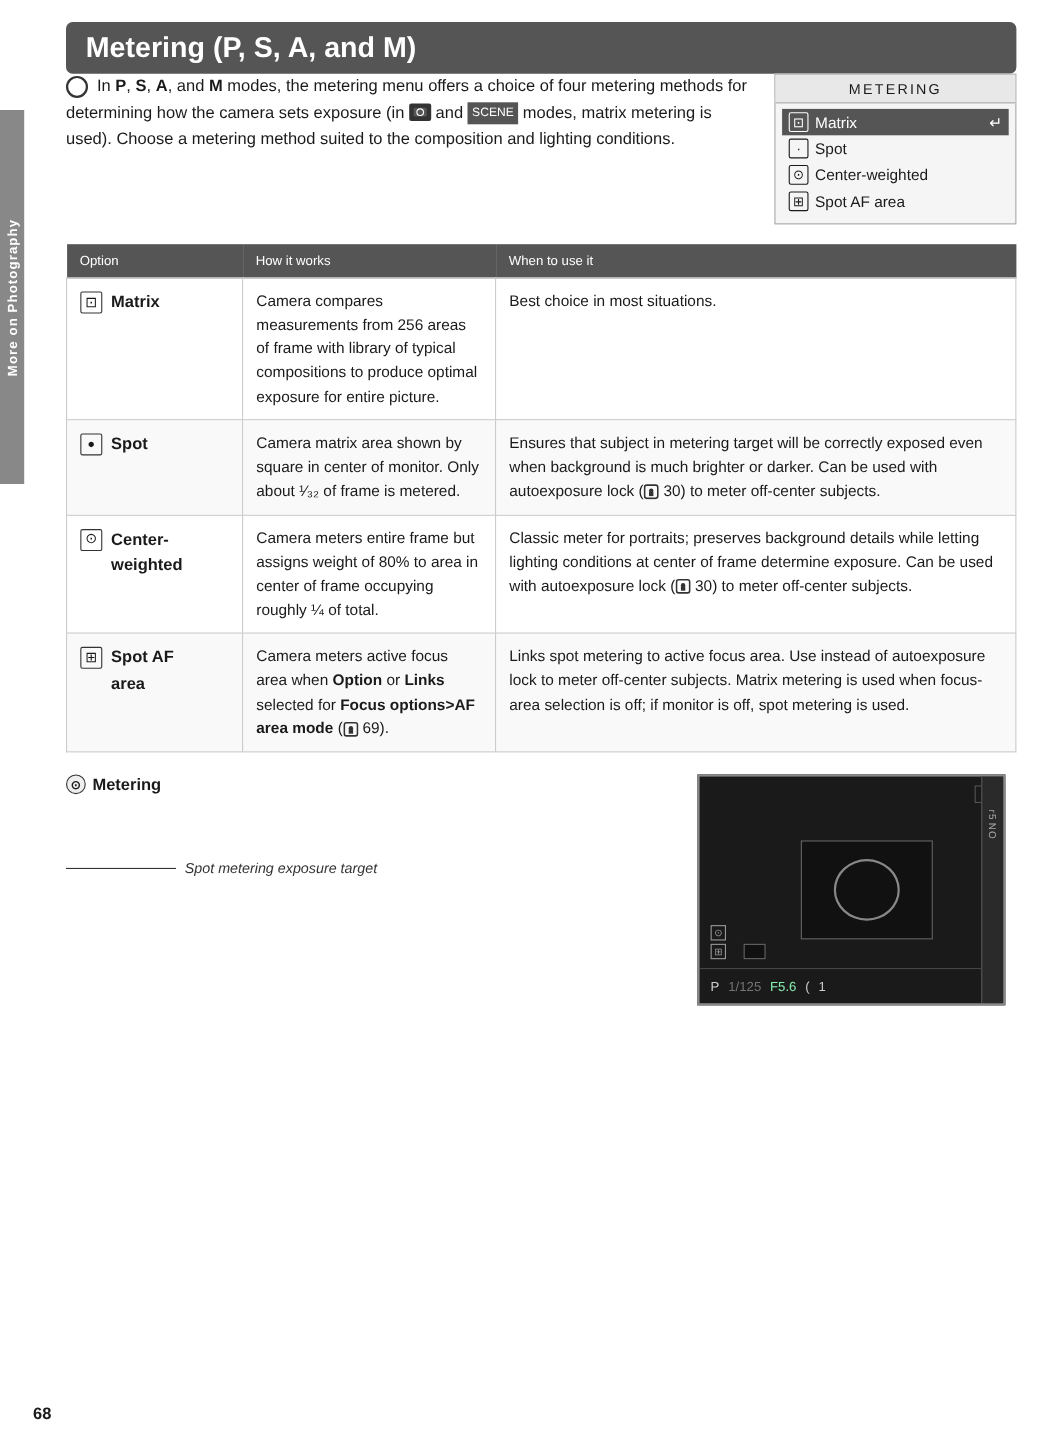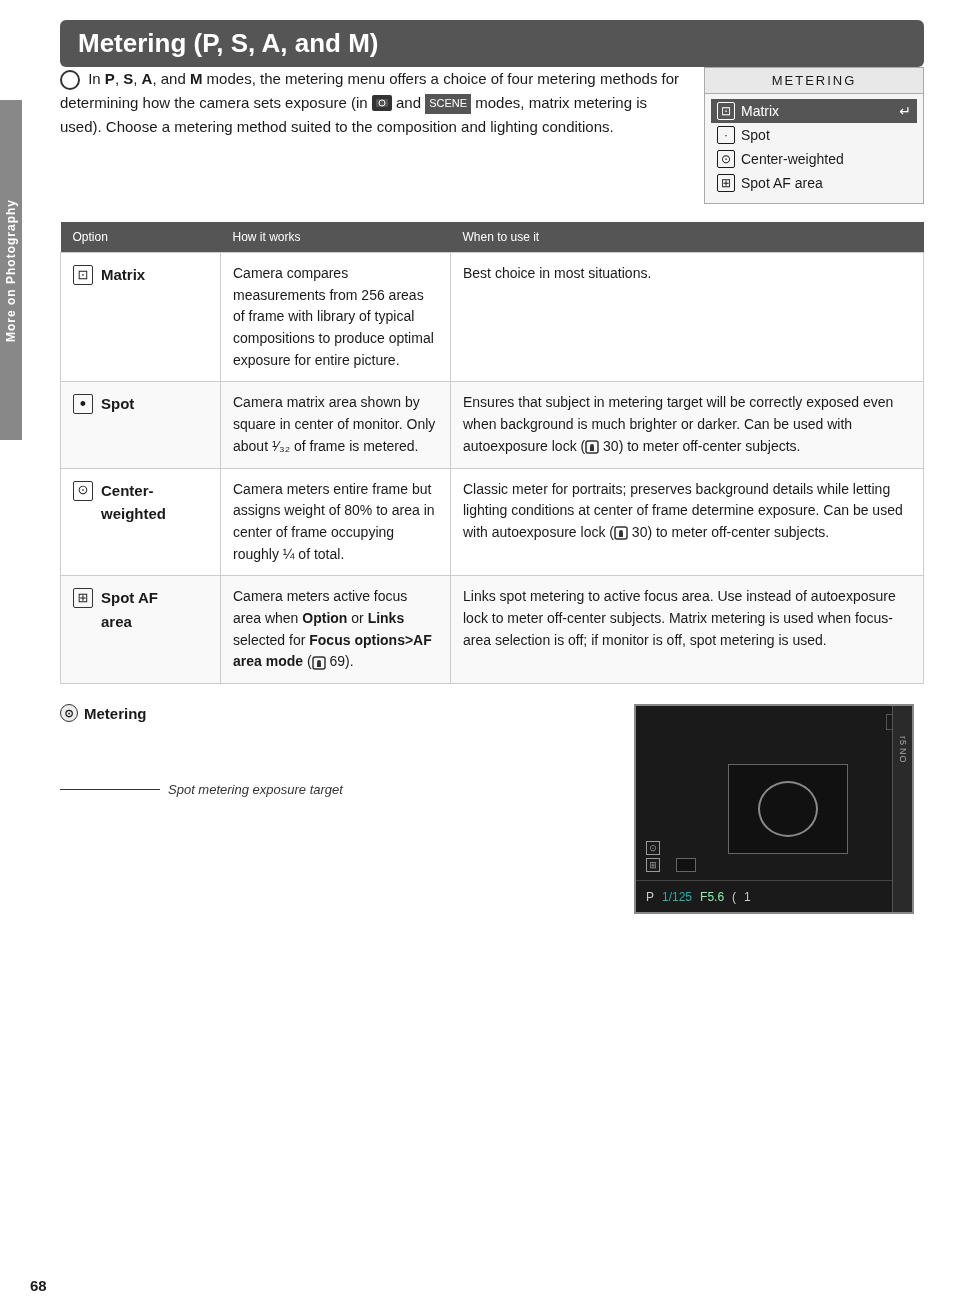--- a/index.html
+++ b/index.html
@@ -400,21 +400,21 @@
           <div style="width:60px;height:56px;border:2px solid rgba(255,255,255,0.5);border-radius:50%;position:relative;"></div>
         </div>
 
         <div style="position:absolute;right:0;top:0;bottom:0;width:20px;background:#2a2a2a;border-left:1px solid #555;display:flex;flex-direction:column;justify-content:flex-start;align-items:center;padding-top:30px;gap:2px;">
           <div style="writing-mode:vertical-rl;color:#aaa;font-size:9px;letter-spacing:1px;">r5</div>
           <div style="writing-mode:vertical-rl;color:#aaa;font-size:9px;letter-spacing:1px;">NO</div>
         </div>
 
         <div style="position:absolute;bottom:0;left:0;right:20px;height:32px;border-top:1px solid #444;display:flex;align-items:center;padding:0 10px;gap:8px;">
           <span style="color:#ccc;font-size:12px;">P</span>
-          <span style="color:#14b8a6;font-size:12px;text-align:center;">1/125</span>
+          <span style="color:#737373;font-size:12px;text-align:center;">1/125</span>
           <span style="color:#86efac;font-size:12px;">F5.6</span>
           <span style="color:#ccc;font-size:12px;">(</span>
           <span style="color:#ccc;font-size:12px;">1</span>
         </div>
       </div>
     </div>
   </div>
 
 </div>
 

